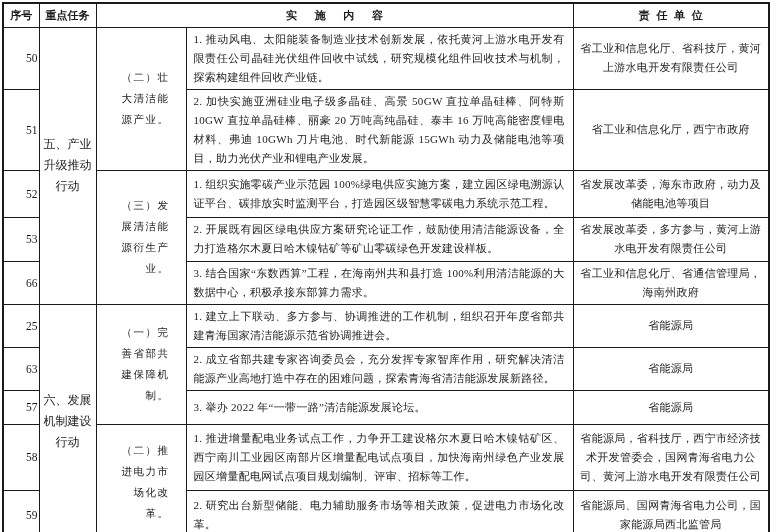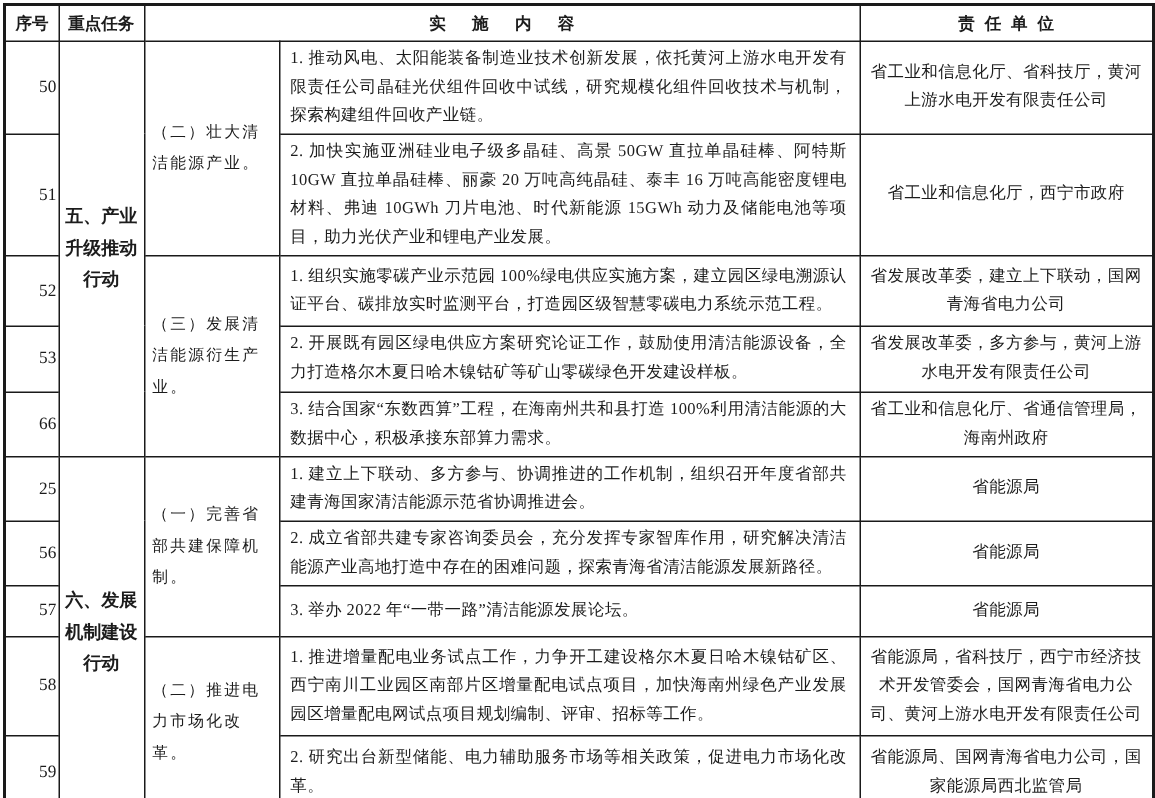--- a/index.html
+++ b/index.html
@@ -45,34 +45,34 @@
   th.h-unit    { letter-spacing: 0.6em; text-indent: 0.6em; margin-top: 35px; }
   
   td.seq {
     font-family: "Liberation Serif", "DejaVu Serif", serif;
     font-size: 11.5px;
     text-align: right;
   }
   
   td.task {
     font-family: "Liberation Sans", "DejaVu Sans", sans-serif;
-    font-weight: bold;
+    font-weight: normal;
     font-size: 12px;
     line-height: 21px;
     text-align: center;
     padding: 2px 0;
   }
   
   td.subtask {
     font-family: "Liberation Serif", "DejaVu Serif", serif;
     font-size: 10.5px;
     letter-spacing: 1.5px;
     line-height: 21px;
-    text-align: left;
-    padding: 2px 5px;
+    text-align: right;
+    padding: 2px 16px;
   }
   
   td.content {
     font-family: "Liberation Serif", "DejaVu Serif", serif;
     font-size: 11px;
     line-height: 19px;
     text-align: justify;
     padding: 2px 8px 2px 7px;
     letter-spacing: 0.3px;
   }
@@ -116,41 +116,41 @@
       </tr>
       <tr style="height:77px">
         <td class="seq">51</td>
         <td class="content">2. 加快实施亚洲硅业电子级多晶硅、高景 50GW 直拉单晶硅棒、阿特斯 10GW 直拉单晶硅棒、丽豪 20 万吨高纯晶硅、泰丰 16 万吨高能密度锂电材料、弗迪 10GWh 刀片电池、时代新能源 15GWh 动力及储能电池等项目，助力光伏产业和锂电产业发展。</td>
         <td class="unit">省工业和信息化厅，西宁市政府</td>
       </tr>
       <tr style="height:47px">
         <td class="seq">52</td>
         <td class="subtask" rowspan="3">（三）发展清洁能源衍生产业。</td>
         <td class="content">1. 组织实施零碳产业示范园 100%绿电供应实施方案，建立园区绿电溯源认证平台、碳排放实时监测平台，打造园区级智慧零碳电力系统示范工程。</td>
-        <td class="unit">省发展改革委，建立上下联动，国网青海省电力公司</td>
+        <td class="unit">省发展改革委，海东市政府，动力及储能电池等项目</td>
       </tr>
       <tr style="height:44px">
         <td class="seq">53</td>
         <td class="content">2. 开展既有园区绿电供应方案研究论证工作，鼓励使用清洁能源设备，全力打造格尔木夏日哈木镍钴矿等矿山零碳绿色开发建设样板。</td>
         <td class="unit">省发展改革委，多方参与，黄河上游水电开发有限责任公司</td>
       </tr>
       <tr style="height:42px">
         <td class="seq">66</td>
         <td class="content">3. 结合国家“东数西算”工程，在海南州共和县打造 100%利用清洁能源的大数据中心，积极承接东部算力需求。</td>
         <td class="unit">省工业和信息化厅、省通信管理局，海南州政府</td>
       </tr>
       <tr style="height:39px">
         <td class="seq">25</td>
         <td class="task" rowspan="5">六、发展机制建设行动</td>
         <td class="subtask" rowspan="3">（一）完善省部共建保障机制。</td>
         <td class="content">1. 建立上下联动、多方参与、协调推进的工作机制，组织召开年度省部共建青海国家清洁能源示范省协调推进会。</td>
         <td class="unit">省能源局</td>
       </tr>
       <tr style="height:43px">
-        <td class="seq">56</td>
+        <td class="seq">63</td>
         <td class="content">2. 成立省部共建专家咨询委员会，充分发挥专家智库作用，研究解决清洁能源产业高地打造中存在的困难问题，探索青海省清洁能源发展新路径。</td>
         <td class="unit">省能源局</td>
       </tr>
       <tr style="height:34px">
         <td class="seq">57</td>
         <td class="content">3. 举办 2022 年“一带一路”清洁能源发展论坛。</td>
         <td class="unit">省能源局</td>
       </tr>
       <tr style="height:66px">
         <td class="seq">58</td>

